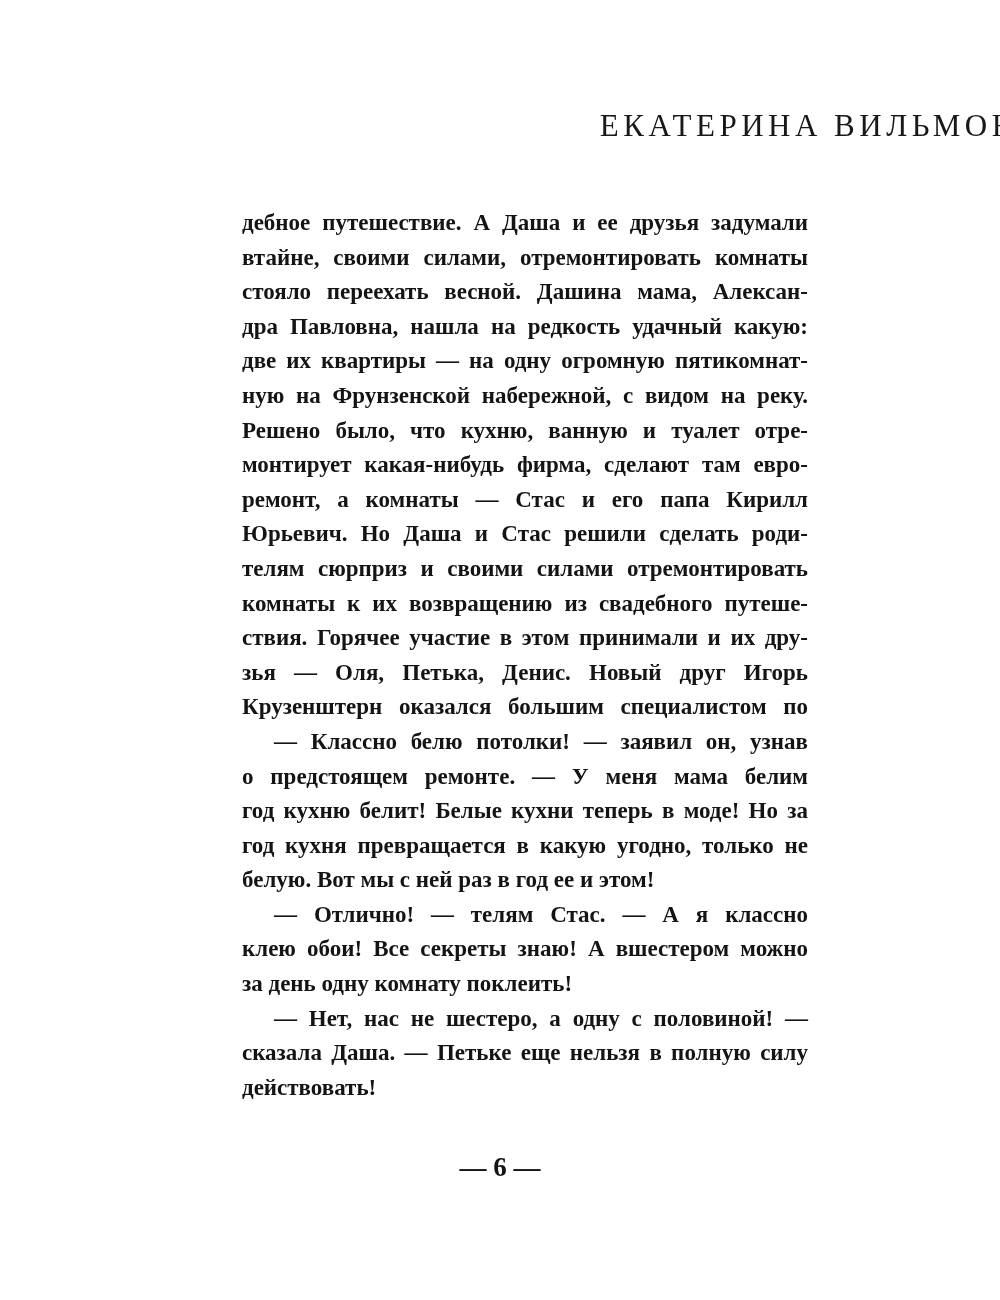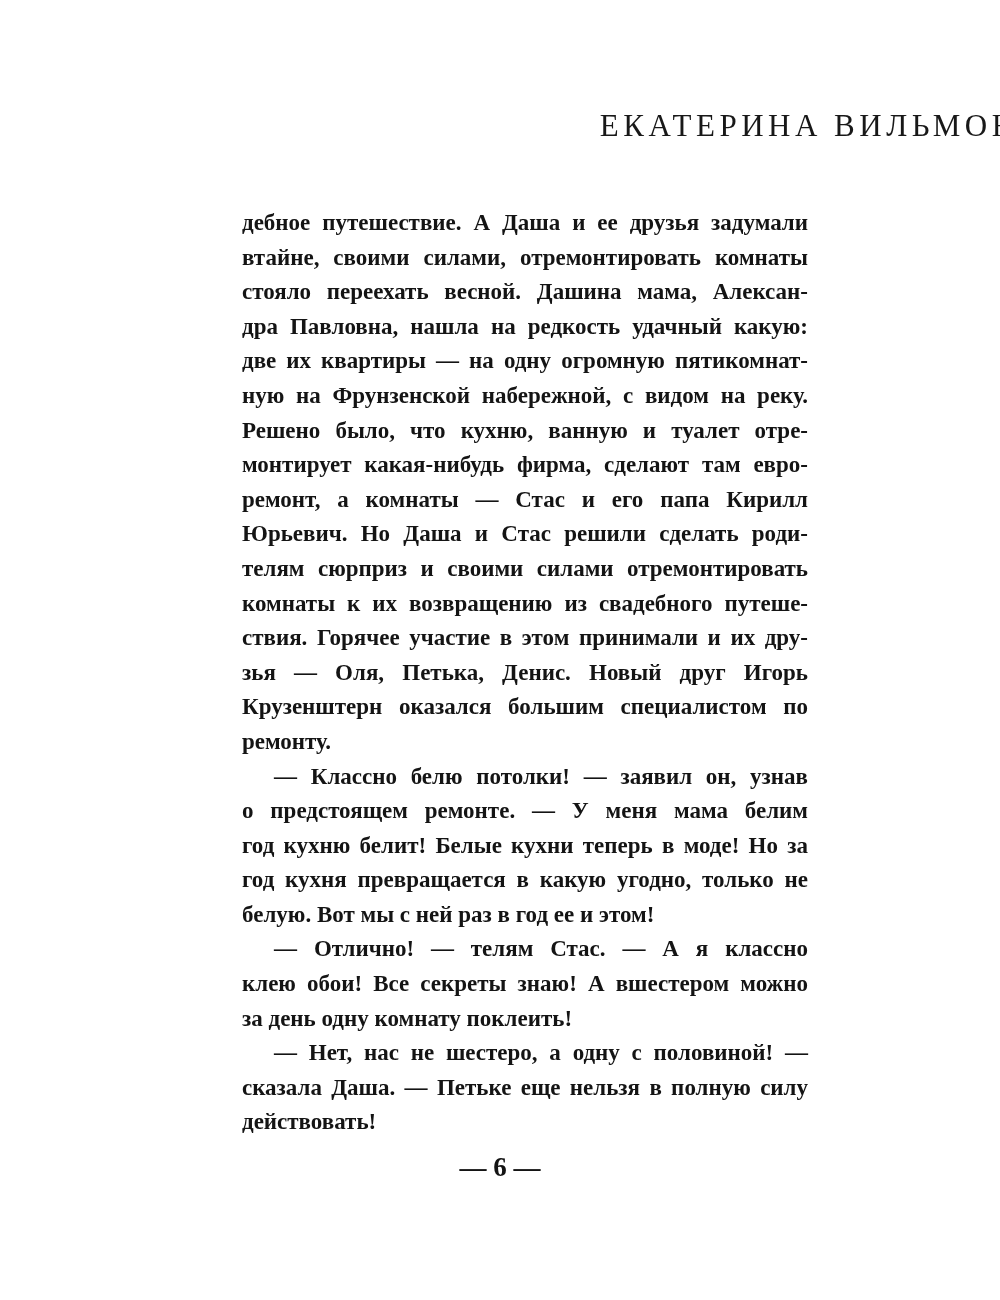--- a/index.html
+++ b/index.html
@@ -88,21 +88,20 @@
       <span class="line">ную на Фрунзенской набережной, с видом на реку.</span>
       <span class="line">Решено было, что кухню, ванную и туалет отре-</span>
       <span class="line">монтирует какая-нибудь фирма, сделают там евро-</span>
       <span class="line">ремонт, а комнаты — Стас и его папа Кирилл</span>
       <span class="line">Юрьевич. Но Даша и Стас решили сделать роди-</span>
       <span class="line">телям сюрприз и своими силами отремонтировать</span>
       <span class="line">комнаты к их возвращению из свадебного путеше-</span>
       <span class="line">ствия. Горячее участие в этом принимали и их дру-</span>
       <span class="line">зья — Оля, Петька, Денис. Новый друг Игорь</span>
       <span class="line">Крузенштерн оказался большим специалистом по</span>
-      <span class="line last">ремонту.</span>
       <span class="line indent">— Классно белю потолки! — заявил он, узнав</span>
       <span class="line">о предстоящем ремонте. — У меня мама белим</span>
       <span class="line">год кухню белит! Белые кухни теперь в моде! Но за</span>
       <span class="line">год кухня превращается в какую угодно, только не</span>
       <span class="line last">белую. Вот мы с ней раз в год ее и этом!</span>
       <span class="line indent">— Отлично! — телям Стас. — А я классно</span>
       <span class="line">клею обои! Все секреты знаю! А вшестером можно</span>
       <span class="line last">за день одну комнату поклеить!</span>
       <span class="line indent">— Нет, нас не шестеро, а одну с половиной! —</span>
       <span class="line">сказала Даша. — Петьке еще нельзя в полную силу</span>

